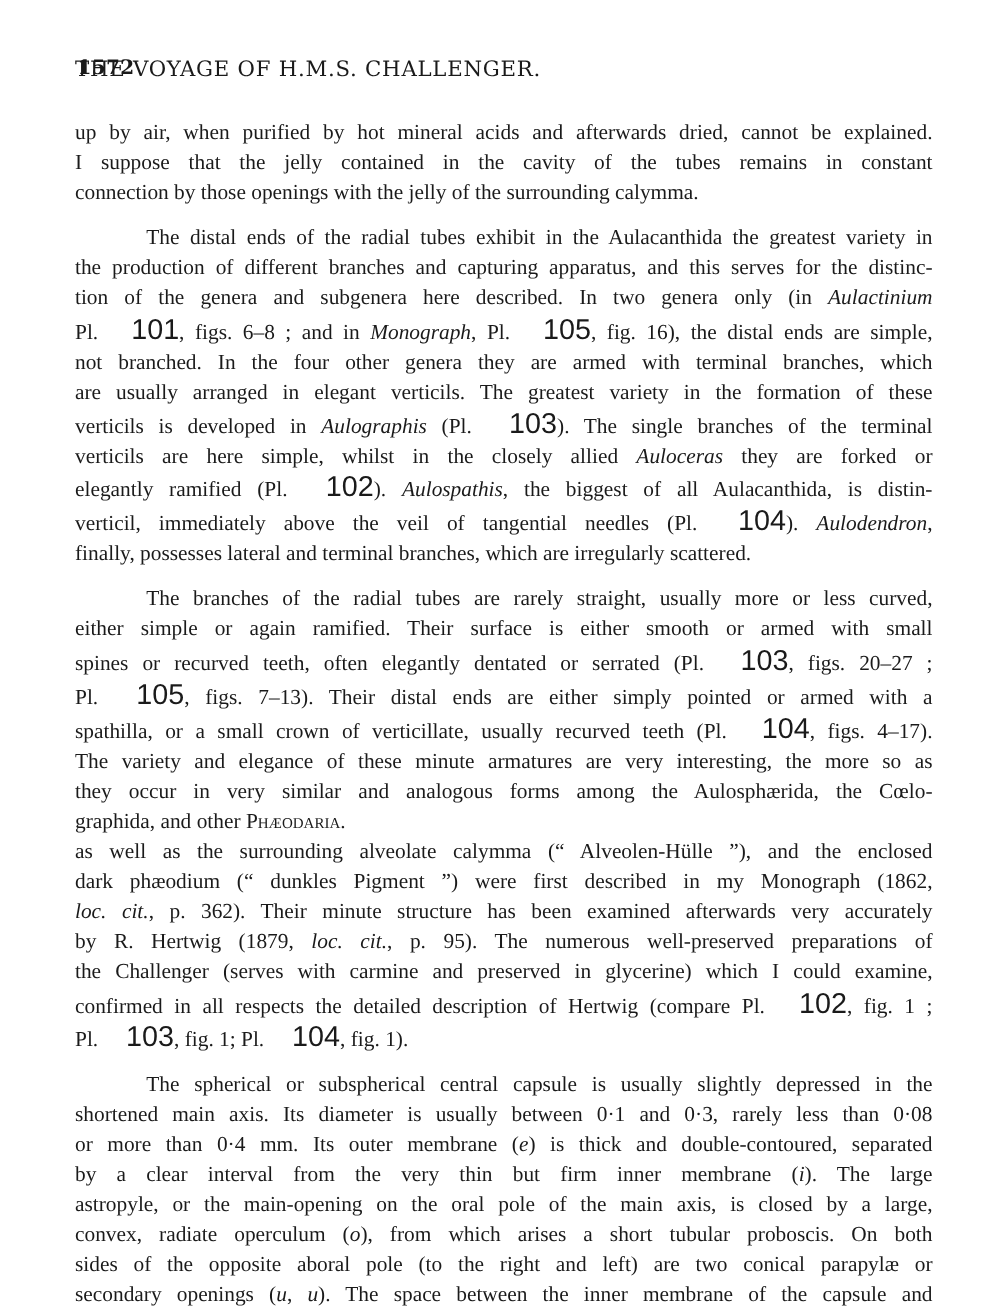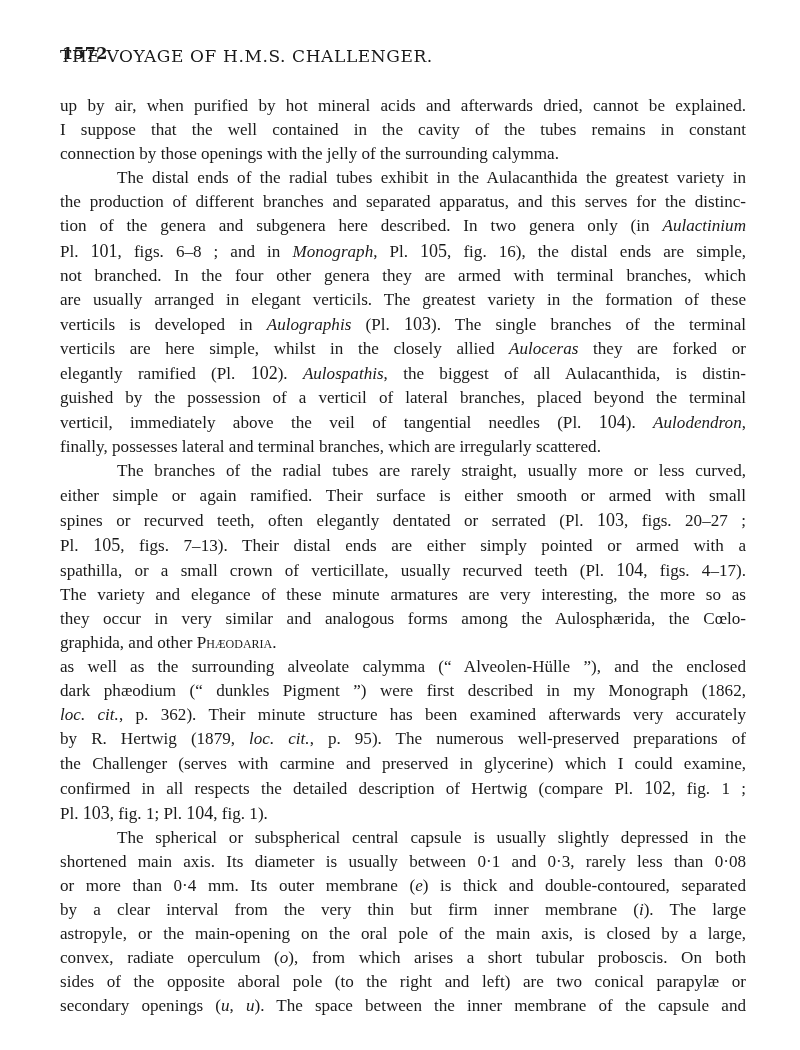--- a/index.html
+++ b/index.html
@@ -4,47 +4,46 @@
 <style>
   html, body { margin: 0; padding: 0; background: #ffffff; }
   body { width: 800px; height: 1050px; position: relative; overflow: hidden; color: #1a1a1a; }
   .page { position: absolute; left: 60px; top: 38px; width: 686px; }
   .running-head { position: relative; height: 30px; font-family: "DejaVu Serif", serif; }
   .page-number { position: absolute; left: 2px; top: 6px; font-size: 16px; font-weight: bold; letter-spacing: 0.3px; }
   .running-title { position: absolute; left: 0; right: 0; top: 8px; text-align: left; font-size: 17px; letter-spacing: 0.6px; }
   .body { margin-top: 26px; font-family: "Liberation Serif", serif; font-size: 17.1px; line-height: 24.1px; }
   .line { display: block; text-align: justify; text-align-last: justify; white-space: normal; }
   .line.end { text-align-last: left; }
-  .line.indent { padding-left: 57px; }
-  .pl { font-family: Liberation Serif, serif; font-size: 18px; }
+  .line.indent { padding-left: 57px; margin-top: 12px; }
+  .pl { font-family: Liberation Sans, sans-serif; font-size: 23px; margin-left: 18px; }
   i { font-style: italic; }
   .sc { font-variant: small-caps; }
 </style>
 </head>
 <body>
 
 <div class="page">
   <div class="running-head">
     <span class="page-number">1572</span>
     <span class="running-title">THE VOYAGE OF H.M.S. CHALLENGER.</span>
   </div>
   <div class="body" id="body-text">
       <span class="line">up by air, when purified by hot mineral acids and afterwards dried, cannot be explained.</span>
-      <span class="line">I suppose that the well contained in the cavity of the tubes remains in constant</span>
+      <span class="line">I suppose that the jelly contained in the cavity of the tubes remains in constant</span>
       <span class="line end">connection by those openings with the jelly of the surrounding calymma.</span>
       <span class="line indent">The distal ends of the radial tubes exhibit in the Aulacanthida the greatest variety in</span>
-      <span class="line">the production of different branches and separated apparatus, and this serves for the distinc-</span>
+      <span class="line">the production of different branches and capturing apparatus, and this serves for the distinc-</span>
       <span class="line">tion of the genera and subgenera here described. In two genera only (in <i>Aulactinium</i></span>
       <span class="line">Pl. <span class="pl">101</span>, figs. 6–8 ; and in <i>Monograph</i>, Pl. <span class="pl">105</span>, fig. 16), the distal ends are simple,</span>
       <span class="line">not branched. In the four other genera they are armed with terminal branches, which</span>
       <span class="line">are usually arranged in elegant verticils. The greatest variety in the formation of these</span>
       <span class="line">verticils is developed in <i>Aulographis</i> (Pl. <span class="pl">103</span>). The single branches of the terminal</span>
       <span class="line">verticils are here simple, whilst in the closely allied <i>Auloceras</i> they are forked or</span>
       <span class="line">elegantly ramified (Pl. <span class="pl">102</span>). <i>Aulospathis</i>, the biggest of all Aulacanthida, is distin-</span>
-      <span class="line">guished by the possession of a verticil of lateral branches, placed beyond the terminal</span>
       <span class="line">verticil, immediately above the veil of tangential needles (Pl. <span class="pl">104</span>). <i>Aulodendron</i>,</span>
       <span class="line end">finally, possesses lateral and terminal branches, which are irregularly scattered.</span>
       <span class="line indent">The branches of the radial tubes are rarely straight, usually more or less curved,</span>
       <span class="line">either simple or again ramified. Their surface is either smooth or armed with small</span>
       <span class="line">spines or recurved teeth, often elegantly dentated or serrated (Pl. <span class="pl">103</span>, figs. 20–27 ;</span>
       <span class="line">Pl. <span class="pl">105</span>, figs. 7–13). Their distal ends are either simply pointed or armed with a</span>
       <span class="line">spathilla, or a small crown of verticillate, usually recurved teeth (Pl. <span class="pl">104</span>, figs. 4–17).</span>
       <span class="line">The variety and elegance of these minute armatures are very interesting, the more so as</span>
       <span class="line">they occur in very similar and analogous forms among the Aulosphærida, the Cœlo-</span>
       <span class="line end">graphida, and other <span class="sc">Phæodaria</span>.</span>

